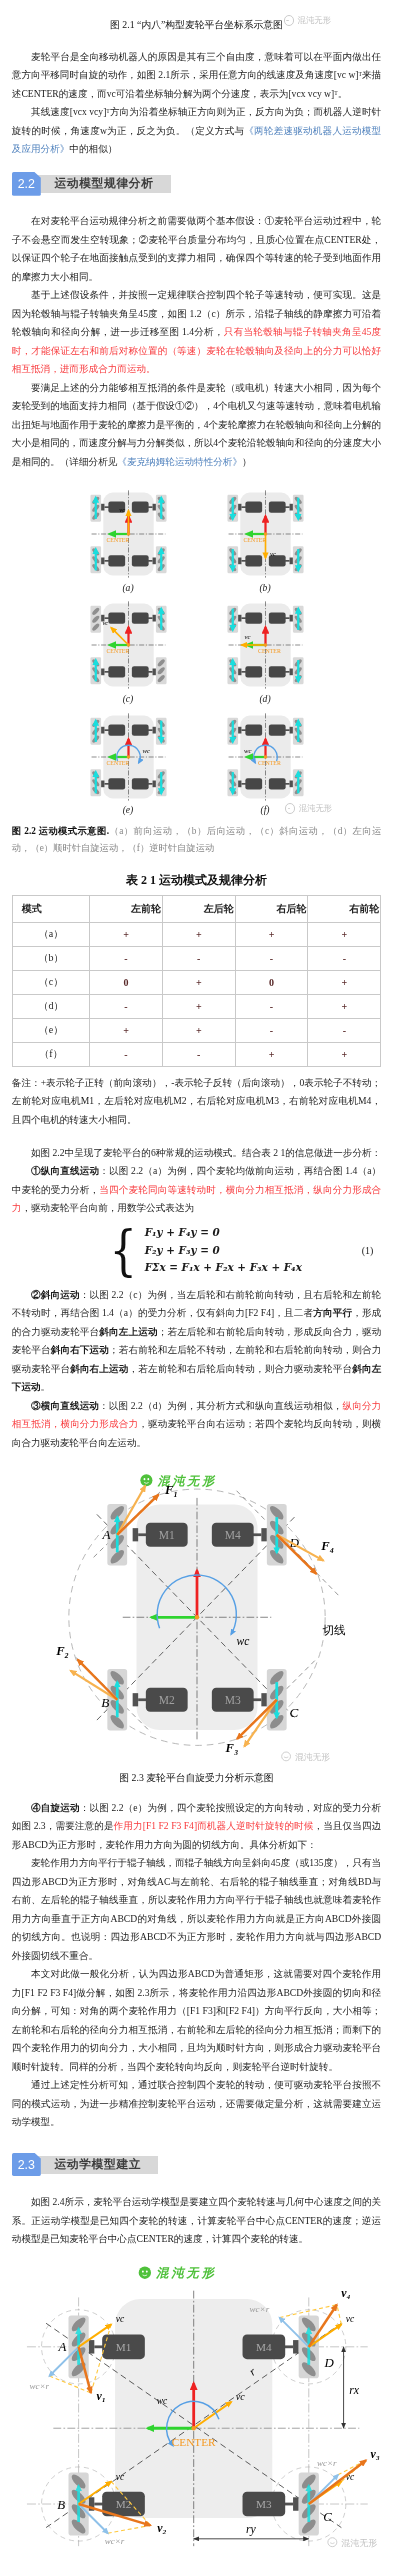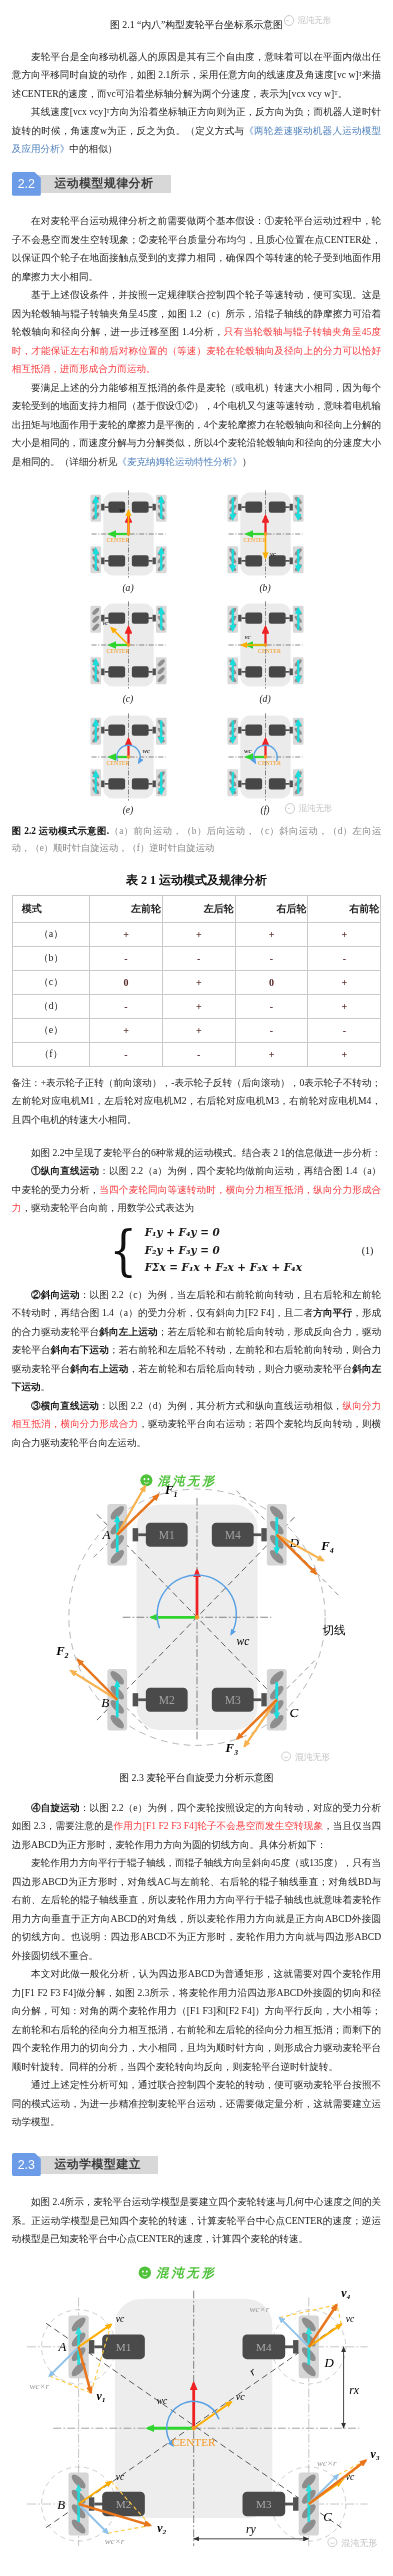--- a/index.html
+++ b/index.html
@@ -513,21 +513,21 @@
       <circle cx="280" cy="275" r="4" fill="#f59a23"></circle>
       <text x="352" y="326" font-size="21" class="it">wc</text>
       <g transform="translate(442,528)">
         <use href="#swirl"></use>
         <text x="16" y="6" font-size="16" fill="#c3c3c3">混沌无形</text>
       </g>
     </svg>
   </div>
   <p class="figcap-center" style="margin-top:6.7px;"><span>图 2.3 麦轮平台自旋受力分析示意图</span></p>
 
-  <p class="body" style="margin-top:13.5px;"><span class="b">④自旋运动</span><span>：以图 2.2（e）为例，四个麦轮按照设定的方向转动，对应的受力分析如图 2.3，需要注意的是</span><span class="red">作用力[F1 F2 F3 F4]轮子不会悬空而发生空转现象</span><span>，当且仅当四边形ABCD为正方形时，麦轮作用力方向为圆的切线方向。具体分析如下：</span></p>
+  <p class="body" style="margin-top:13.5px;"><span class="b">④自旋运动</span><span>：以图 2.2（e）为例，四个麦轮按照设定的方向转动，对应的受力分析如图 2.3，需要注意的是</span><span class="red">作用力[F1 F2 F3 F4]而机器人逆时针旋转的时候</span><span>，当且仅当四边形ABCD为正方形时，麦轮作用力方向为圆的切线方向。具体分析如下：</span></p>
   <p class="body"><span>麦轮作用力方向平行于辊子轴线，而辊子轴线方向呈斜向45度（或135度），只有当四边形ABCD为正方形时，对角线AC与左前轮、右后轮的辊子轴线垂直；对角线BD与右前、左后轮的辊子轴线垂直，所以麦轮作用力方向平行于辊子轴线也就意味着麦轮作用力方向垂直于正方向ABCD的对角线，所以麦轮作用力方向就是正方向ABCD外接圆的切线方向。也说明：四边形ABCD不为正方形时，麦轮作用力方向就与四边形ABCD外接圆切线不重合。</span></p>
   <p class="body"><span>本文对此做一般化分析，认为四边形ABCD为普通矩形，这就需要对四个麦轮作用力[F1 F2 F3 F4]做分解，如图 2.3所示，将麦轮作用力沿四边形ABCD外接圆的切向和径向分解，可知：对角的两个麦轮作用力（[F1 F3]和[F2 F4]）方向平行反向，大小相等；左前轮和右后轮的径向分力相互抵消，右前轮和左后轮的径向分力相互抵消；而剩下的四个麦轮作用力的切向分力，大小相同，且均为顺时针方向，则形成合力驱动麦轮平台顺时针旋转。同样的分析，当四个麦轮转向均反向，则麦轮平台逆时针旋转。</span></p>
   <p class="body"><span>通过上述定性分析可知，通过联合控制四个麦轮的转动，便可驱动麦轮平台按照不同的模式运动，为进一步精准控制麦轮平台运动，还需要做定量分析，这就需要建立运动学模型。</span></p>
 
   <div class="sec" style="margin-top:19px;">
     <div class="badge">2.3</div>
     <div class="secbar">
         <span>运动学模型建立</span>
       </div>
   </div>

